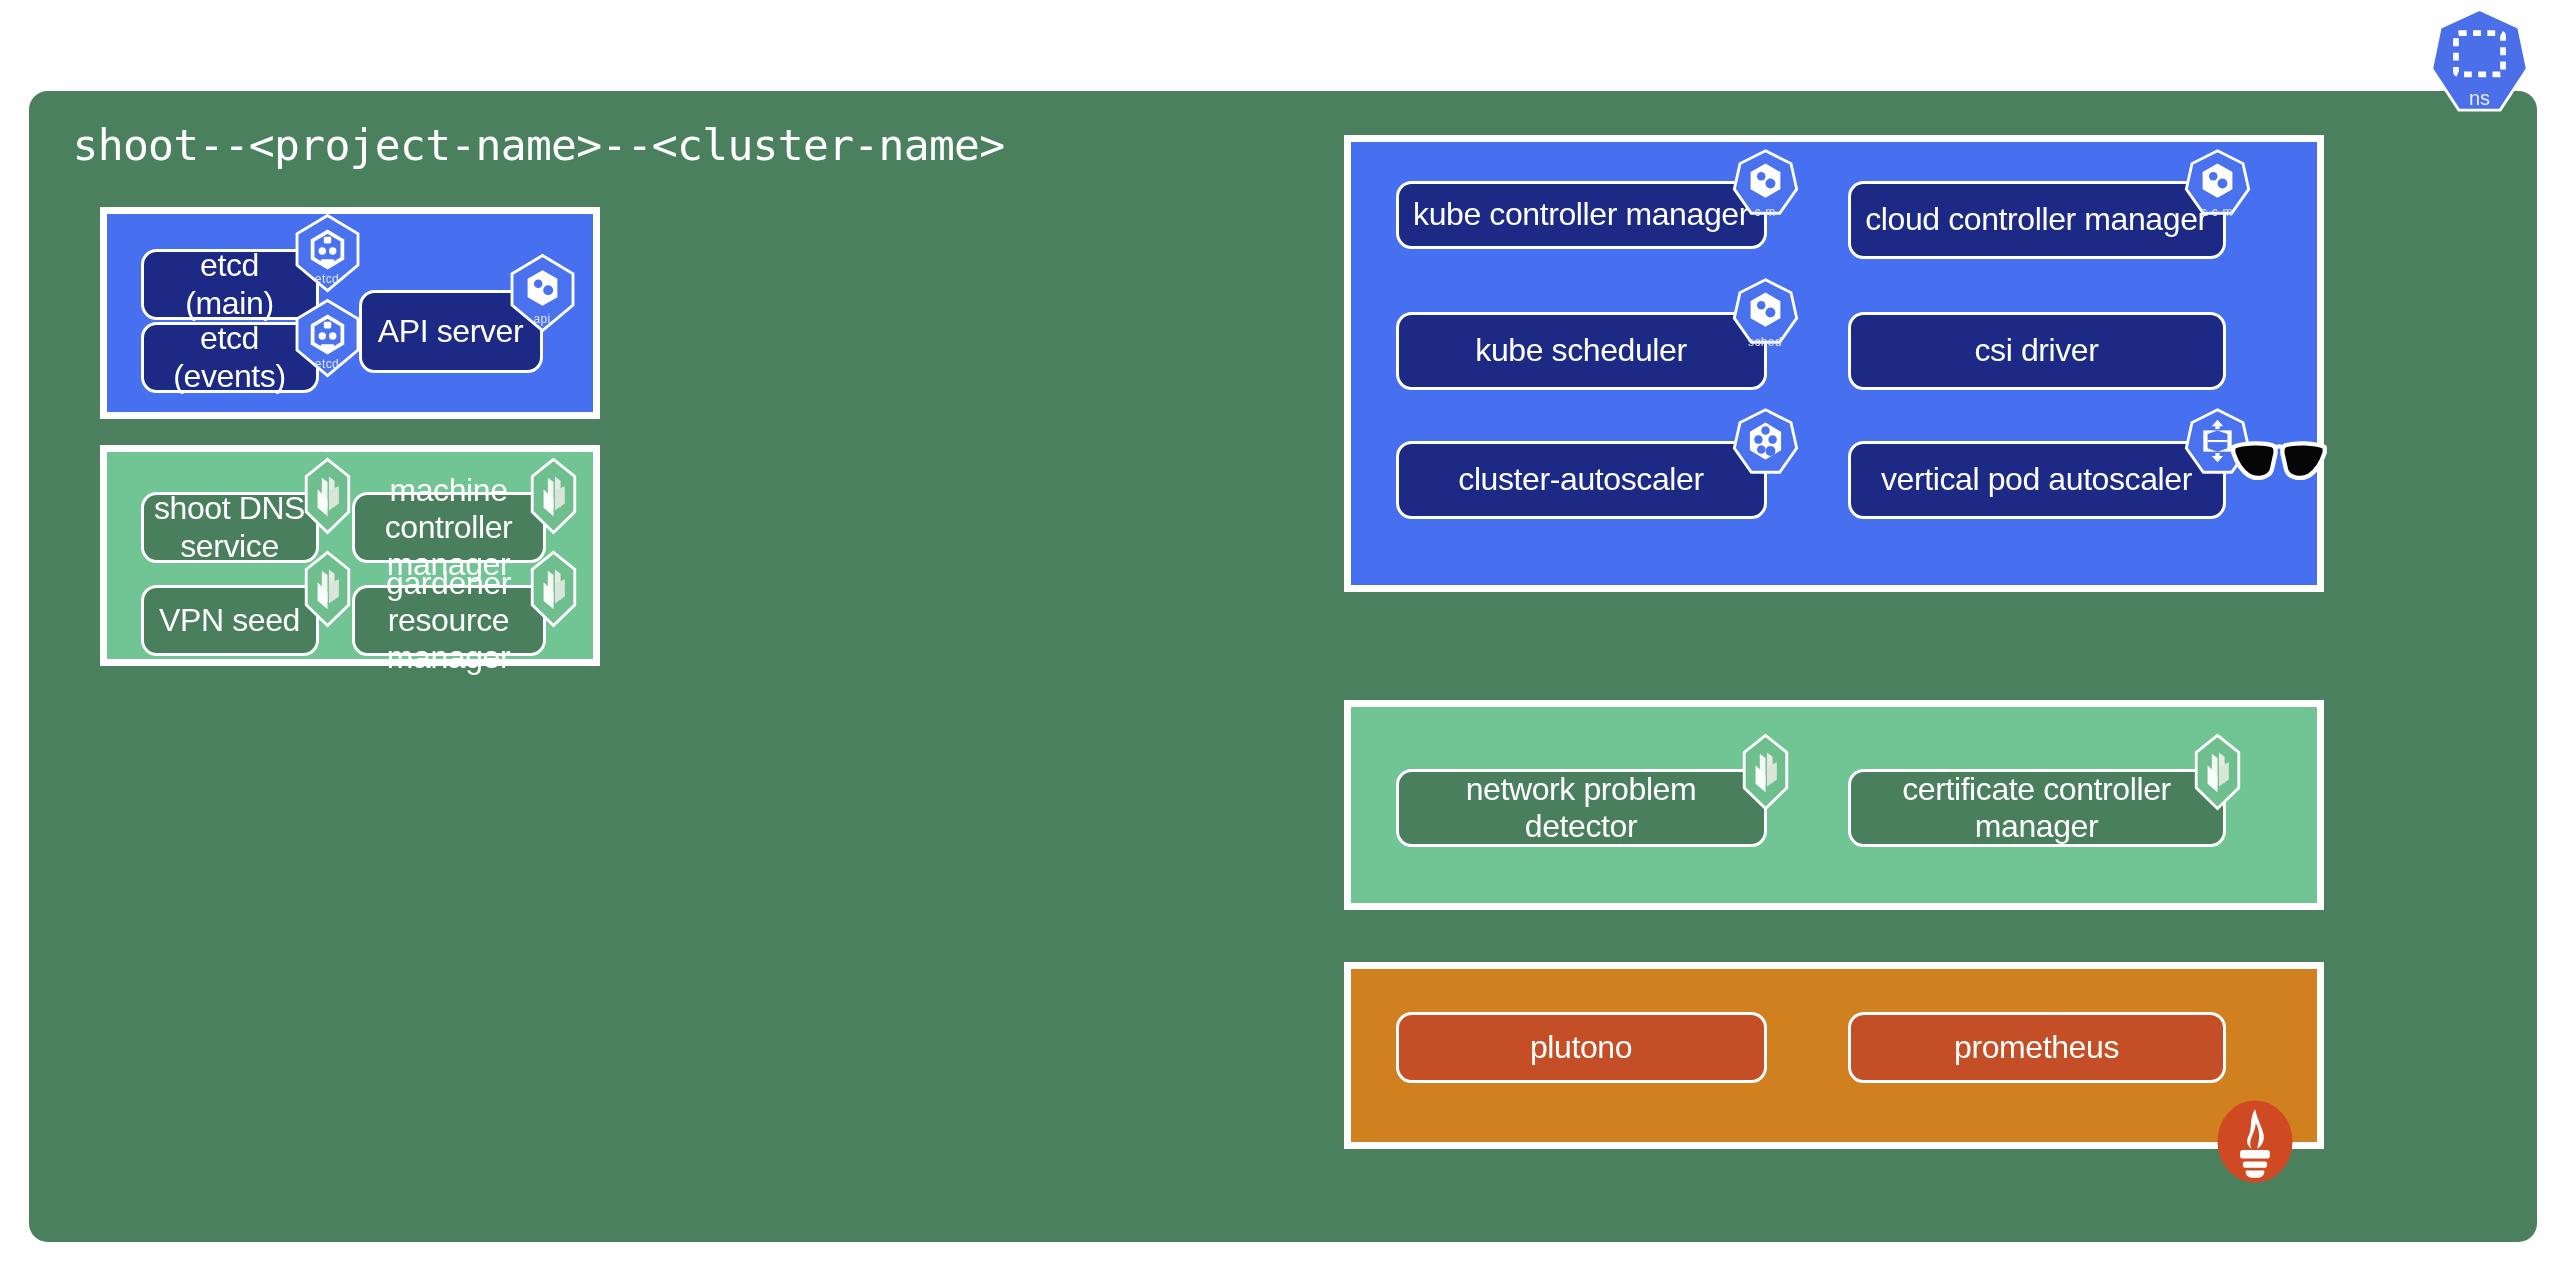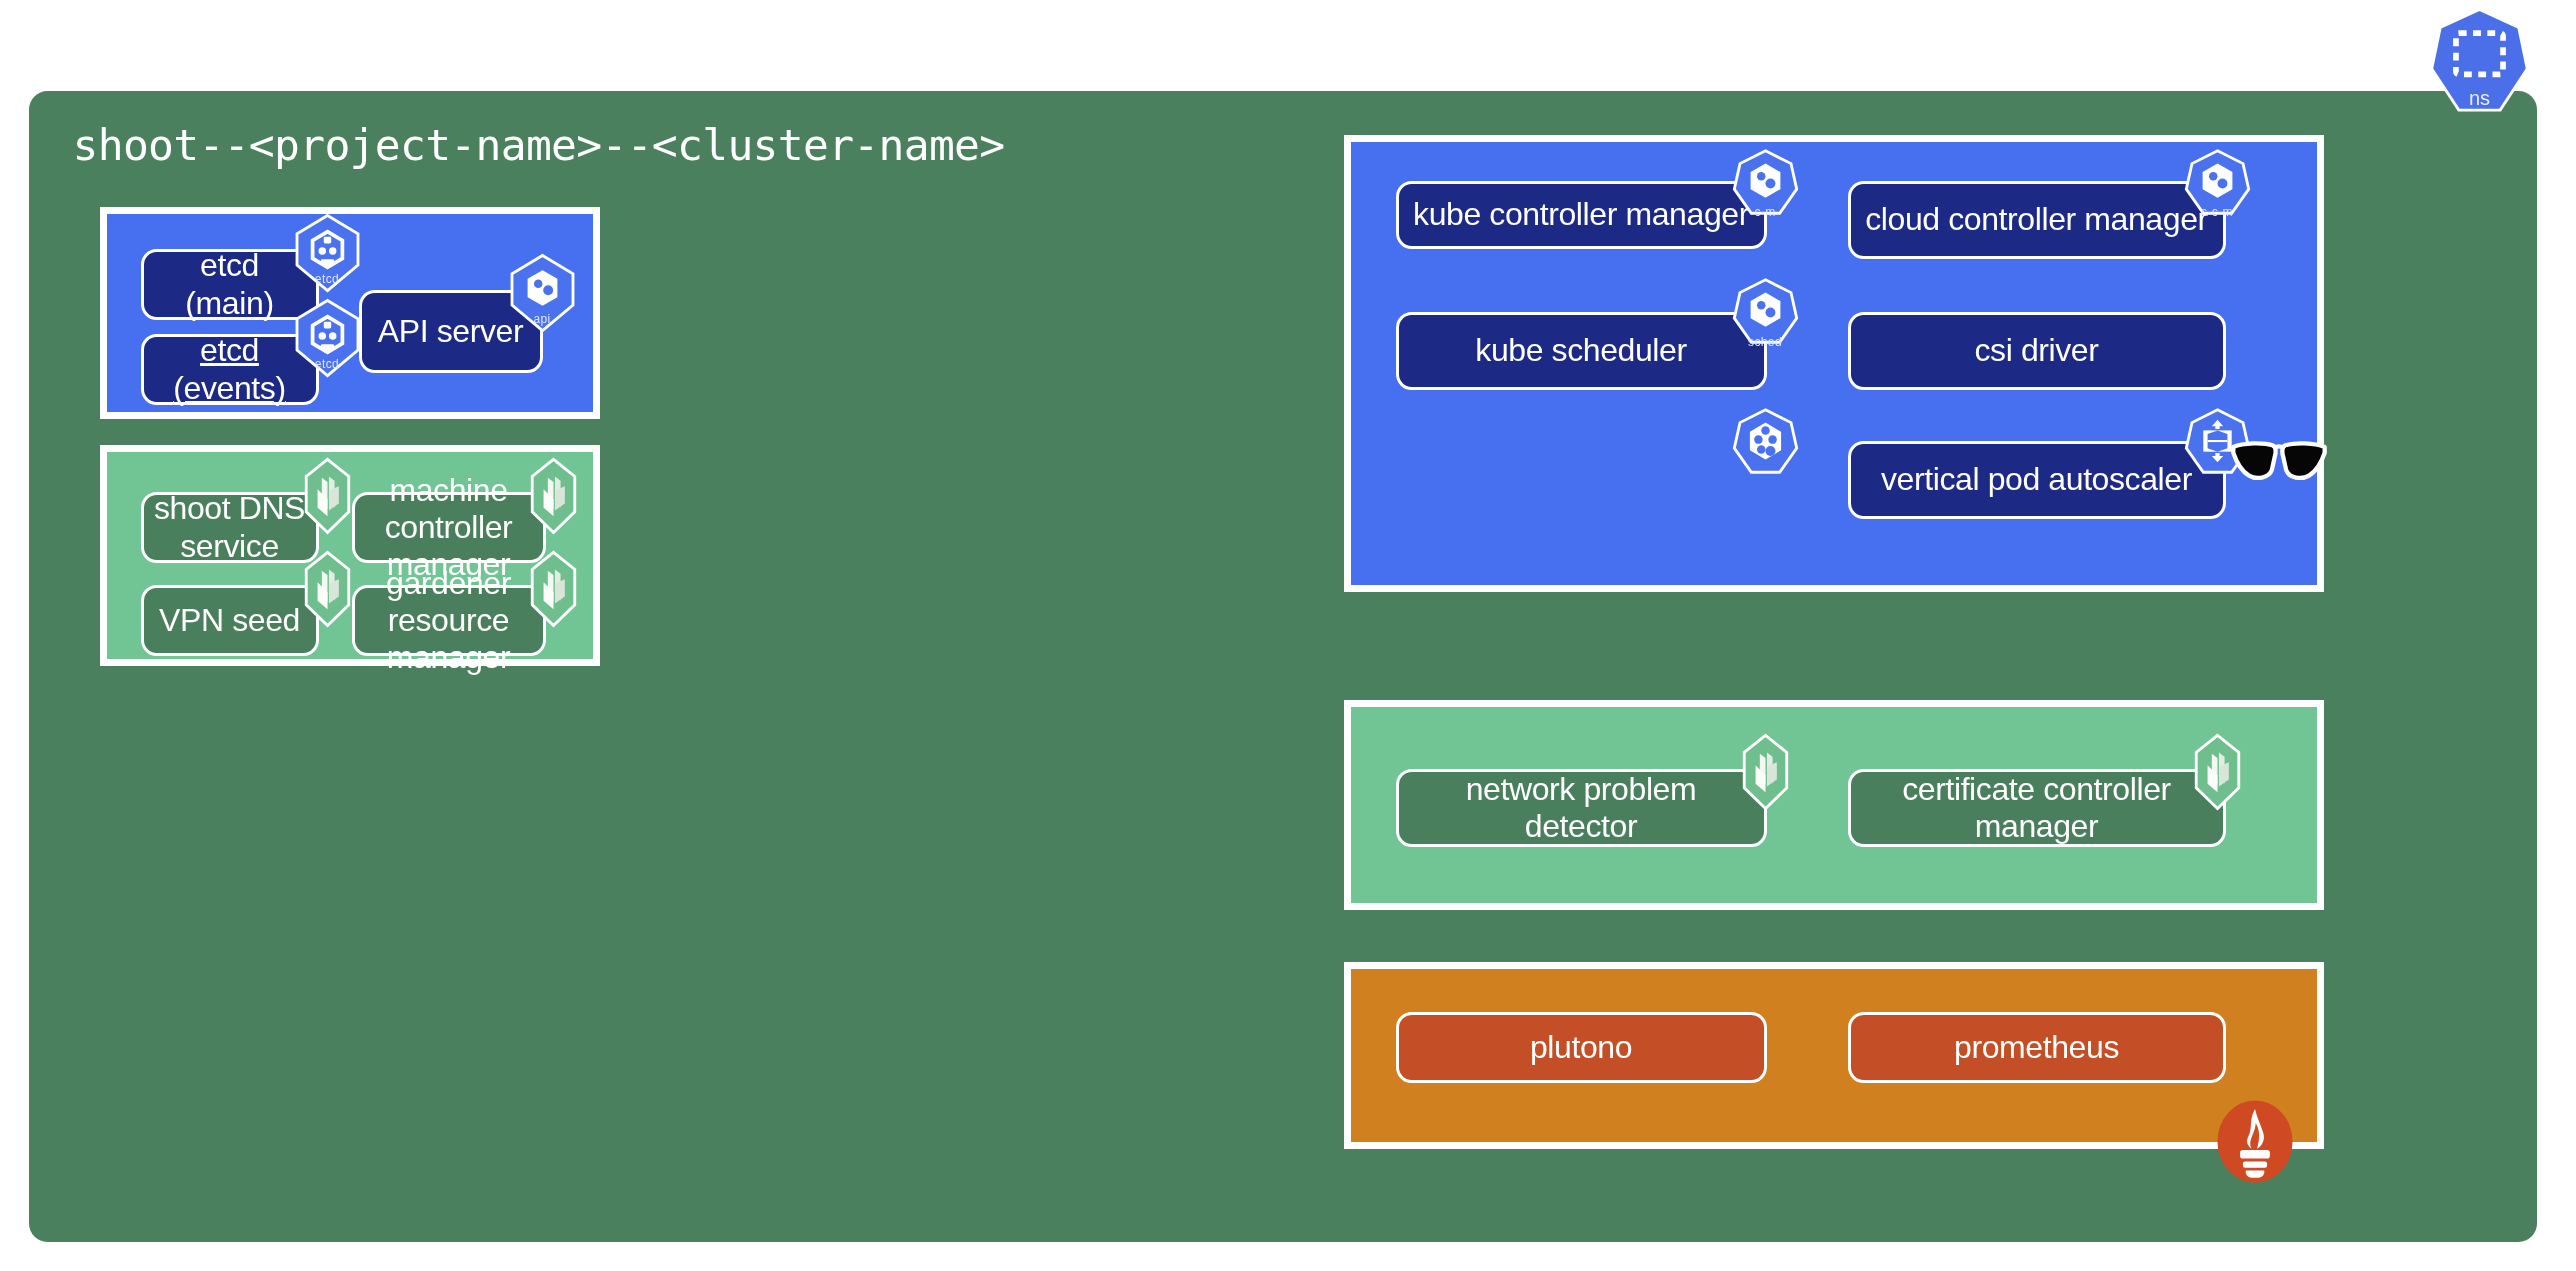--- a/index.html
+++ b/index.html
@@ -87,21 +87,21 @@
 <body>
 
 <div id="ns-container">
 
   <div id="ns-title">shoot--&lt;project-name&gt;--&lt;cluster-name&gt;</div>
 
   <div class="panel blue" style="left:71px;top:116px;width:500px;height:212px;">
 
     <div class="comp navy" style="left:34px;top:35px;width:178px;height:71px;">etcd (main)</div>
 
-    <div class="comp navy" style="left:34px;top:120px;width:178px;height:71px;text-decoration:underline;">etcd (events)</div>
+    <div class="comp navy" style="left:34px;top:108px;width:178px;height:71px;">etcd (events)</div>
 
     <div class="comp navy" style="left:252px;top:76px;width:184px;height:83px;">API server</div>
 
     <div class="badge" style="left:185px;top:0px;">
       <svg viewBox="0 0 100 110" aria-hidden="true">
         <polygon points="50,2 93,28 93,72 50,108 7,72 7,28" fill="#4a72ee" stroke="#ffffff" stroke-width="4"></polygon>
         <g fill="#ffffff" transform="translate(50,50) scale(1.05)">
           <path d="M0,-24 L20,-12 L20,12 L0,24 L-20,12 L-20,-12 Z" fill="none" stroke="#ffffff" stroke-width="5"></path>
           <circle cx="-7" cy="2" r="5"></circle>
             <circle cx="7" cy="2" r="5"></circle>
@@ -146,20 +146,21 @@
   <div class="panel blue" style="left:1315px;top:44px;width:980px;height:457px;">
 
     <div class="comp navy" style="left:45px;top:39px;width:371px;height:68px;">kube controller manager</div>
 
     <div class="comp navy" style="left:497px;top:39px;width:378px;height:78px;">cloud controller manager</div>
 
     <div class="comp navy" style="left:45px;top:170px;width:371px;height:78px;">kube scheduler</div>
 
     <div class="comp navy" style="left:497px;top:170px;width:378px;height:78px;">csi driver</div>
 
+    <div class="comp navy" style="left:45px;top:299px;width:371px;height:78px;">cluster-autoscaler</div>
 
     <div class="comp navy" style="left:497px;top:299px;width:378px;height:78px;">vertical pod autoscaler</div>
 
     <div class="badge" style="left:379px;top:5.7px;">
       <svg viewBox="0 0 100 110" aria-hidden="true">
         <polygon points="50,4 86,22 94,58 70,92 30,92 6,58 14,22" fill="#4a72ee" stroke="#ffffff" stroke-width="4"></polygon>
         <g transform="translate(50,46)">
           <path d="M0,-24 L21,-12 L21,12 L0,24 L-21,12 L-21,-12 Z" fill="#ffffff"></path>
           <g fill="#4a72ee">
             <circle cx="-6" cy="-6" r="6"></circle>

